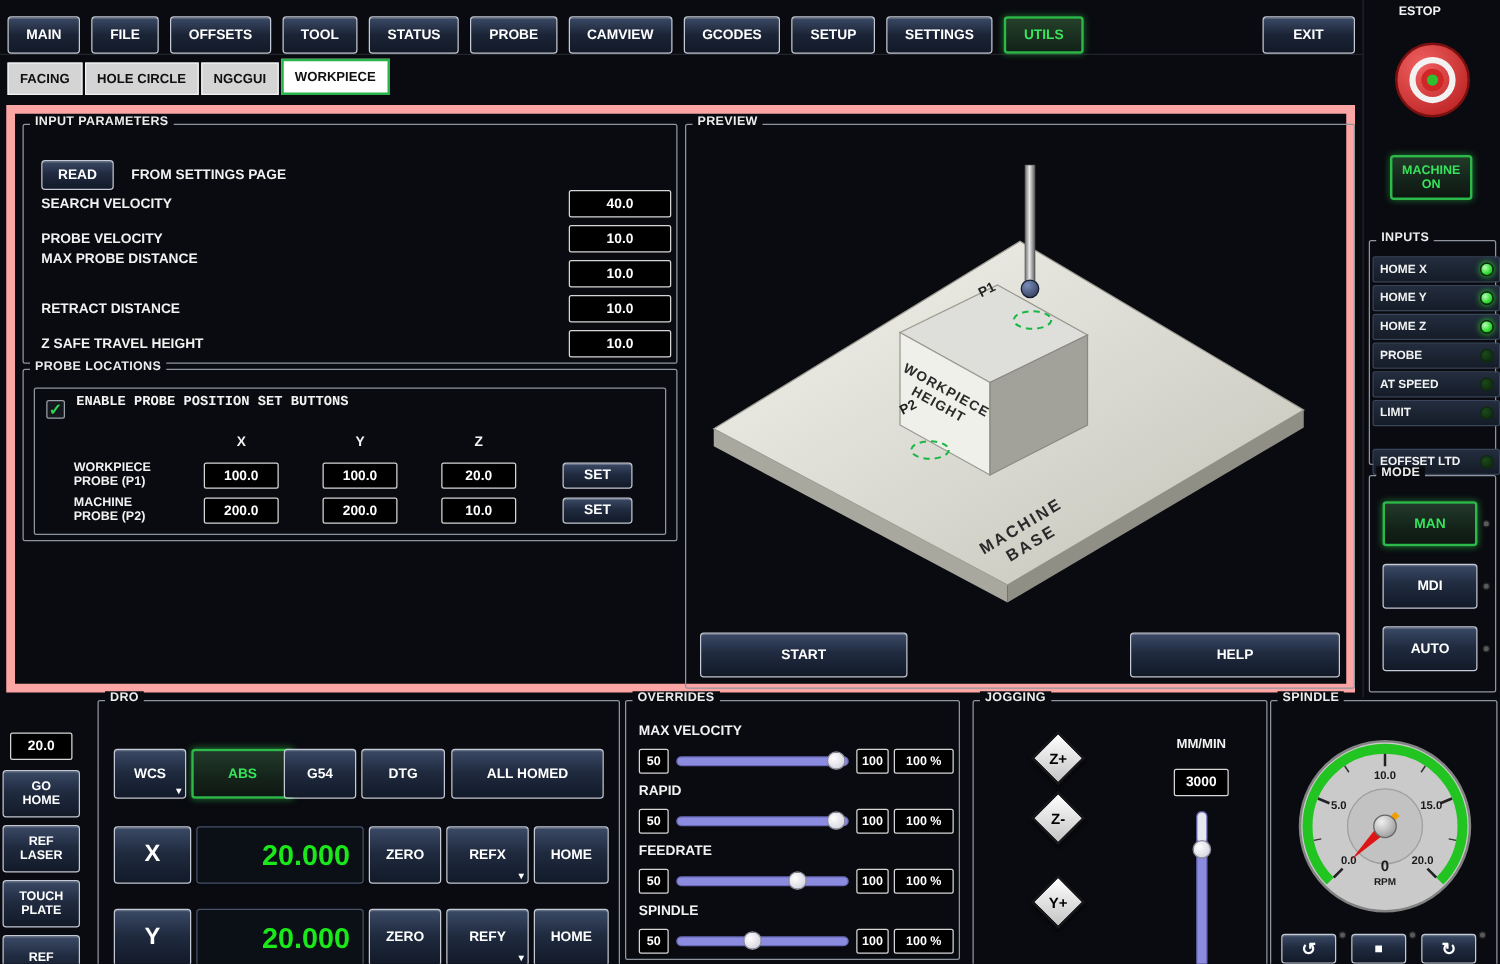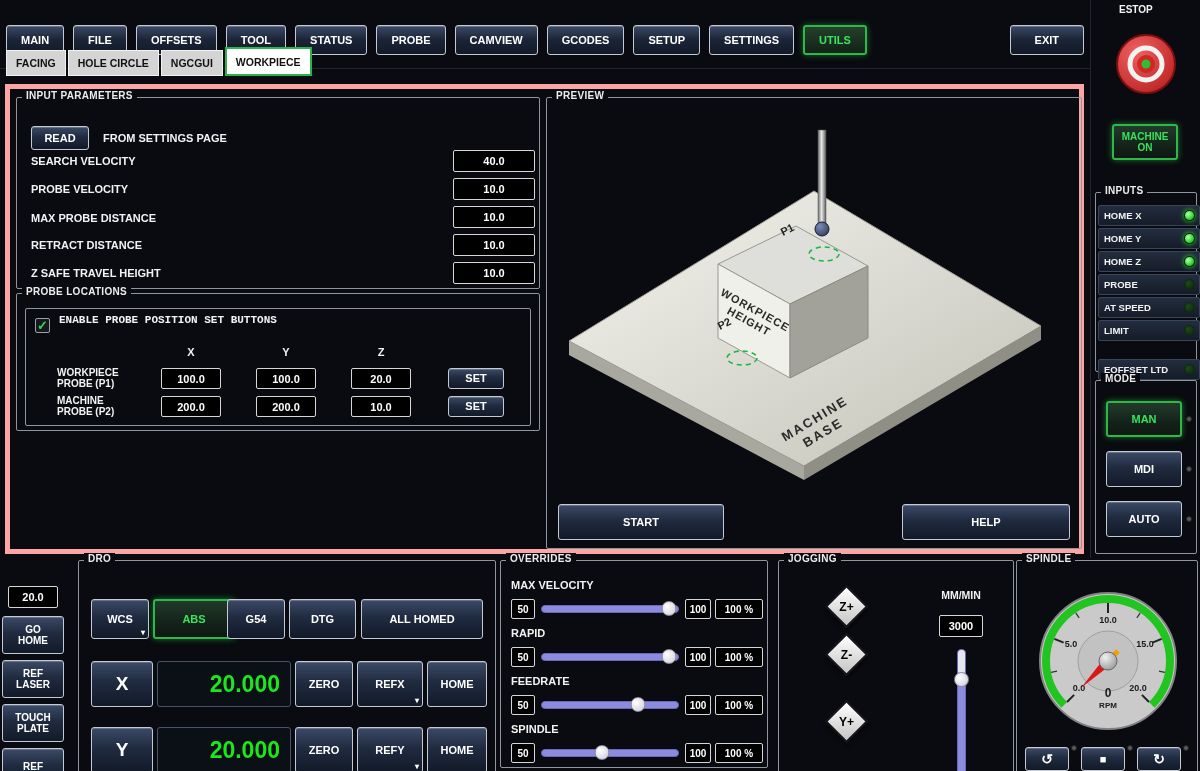--- a/index.html
+++ b/index.html
@@ -27,37 +27,37 @@
   .led.off { background:radial-gradient(circle at 35% 35%,#1c4a1c,#0c230c); }
   .checkbox { position:absolute; width:15px; height:15px; background:#15181e; border:1px solid #9aa0a8;
               border-radius:2px; display:flex; align-items:center; justify-content:center;
               font-size:13px; font-weight:bold; cursor:pointer; }
   .checkbox.green { color:#2fd84f; }
   .checkbox.red { color:#e33333; }
   .dd { position:absolute; bottom:1px; right:3px; font-size:8px; color:#fff; }
 
   
   #menubar { position:absolute; left:0; top:0; width:1090px; height:44px; display:flex;
-             align-items:flex-start; gap:9px; padding:0 6px; border-bottom:1px solid #23252d;margin-top:25px; }
+             align-items:flex-end; gap:9px; padding:0 6px; border-bottom:1px solid #23252d; }
   .mbtn { display:flex; align-items:center; justify-content:center; height:30px; padding:0 14px;
           background:linear-gradient(180deg,#3b4a66,#1b2436 50%,#121a28); border:1px solid #c3cad6;
           border-radius:3px; color:#fff; font-weight:bold; font-size:11px; cursor:pointer;
           box-shadow:inset 0 1px 0 rgba(255,255,255,.22); white-space:nowrap; }
   .mbtn.active { color:#39e55c; border:2px solid #2db84a;
                  background:linear-gradient(180deg,#24402a,#122218); box-shadow:0 0 6px rgba(45,200,74,.5); }
   .mbtn.exit { margin-left:auto; padding:0 24px; }
 
   
   #tabs { position:absolute; left:6px; top:46px; display:flex; align-items:flex-end; height:30px; }
   .tab { height:26px; display:flex; align-items:center; padding:0 9px; background:#d4d4d4; color:#101010;
          font-size:10.5px; font-weight:bold; border:1px solid #f2f2f2; margin-right:2px; cursor:pointer; }
   .tab.active { background:#fff; border:2px solid #28b44a; height:29px; }
 
   #contentbox { position:absolute; left:5px; top:84px; width:1079px; height:470px;
-                border:5px solid #fca5a5; }
+                border:7px solid #fca5a5; }
 
   
   #sidebar { position:absolute; left:1090px; top:0; width:110px; height:558px; border-left:1px solid #23252d; }
   .inp-row { position:absolute; left:4px; width:102px; height:21px;
              background:linear-gradient(180deg,#232d3e,#151c28); border:1px solid #39455a; border-radius:2px; }
   .inp-row .lbl { left:5px; top:4px; font-size:9.5px; }
   .inp-row .led { right:4px; top:4px; }
   .modedot { position:absolute; width:6px; height:6px; border-radius:50%; background:#5a5a5a; border:1px solid #222; }
 
   
@@ -117,21 +117,21 @@
 
     <div class="group" style="left:6px;top:8px;width:524px;height:192px;">
       <span class="glabel">INPUT PARAMETERS</span>
       <button class="btn" style="left:14px;top:28px;width:58px;height:24px;">READ</button>
       <span class="lbl" style="left:86px;top:34px;">FROM SETTINGS PAGE</span>
 
       <span class="lbl" style="left:14px;top:57px;">SEARCH VELOCITY</span>
       <div class="field" style="left:436px;top:52px;width:82px;height:22px;">40.0</div>
       <span class="lbl" style="left:14px;top:85px;">PROBE VELOCITY</span>
       <div class="field" style="left:436px;top:80px;width:82px;height:22px;">10.0</div>
-      <span class="lbl" style="left:14px;top:114px;text-align:center;">MAX PROBE DISTANCE</span>
+      <span class="lbl" style="left:14px;top:101px;text-align:center;">MAX PROBE DISTANCE</span>
       <div class="field" style="left:436px;top:108px;width:82px;height:22px;">10.0</div>
       <span class="lbl" style="left:14px;top:141px;">RETRACT DISTANCE</span>
       <div class="field" style="left:436px;top:136px;width:82px;height:22px;">10.0</div>
       <span class="lbl" style="left:14px;top:169px;">Z SAFE TRAVEL HEIGHT</span>
       <div class="field" style="left:436px;top:164px;width:82px;height:22px;">10.0</div>
     </div>
 
     <div class="group" style="left:6px;top:204px;width:524px;height:138px;">
       <span class="glabel">PROBE LOCATIONS</span>
       <div style="position:absolute;left:8px;top:14px;width:506px;height:118px;border:1px solid #8f959e;border-radius:2px;"></div>

